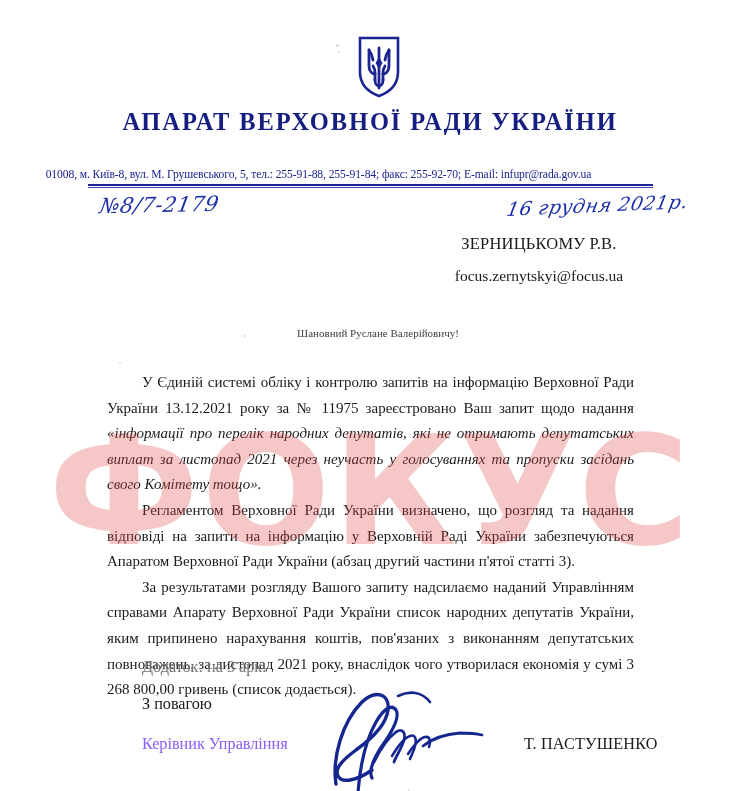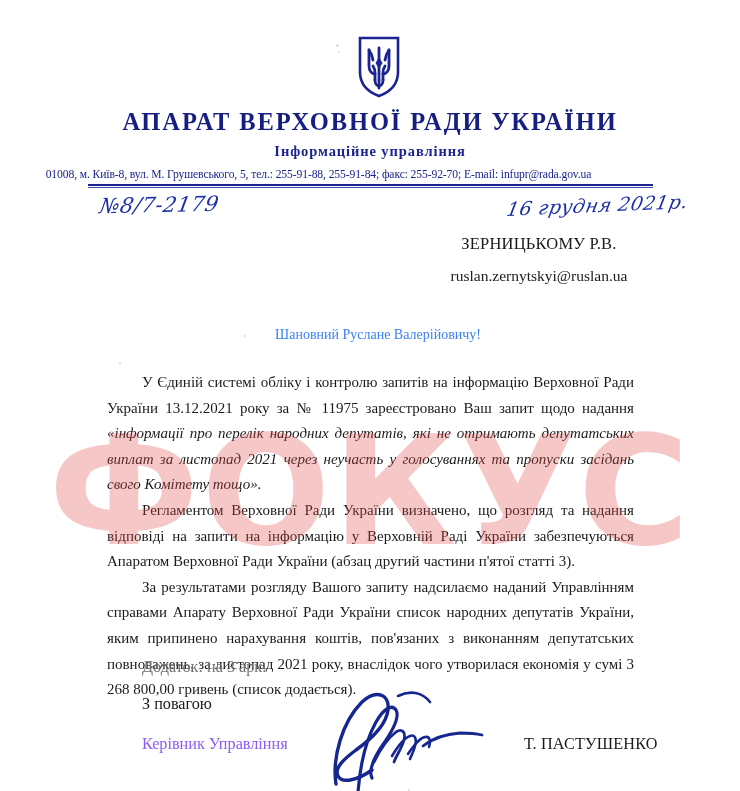--- a/index.html
+++ b/index.html
@@ -137,22 +137,22 @@
 
   
   .greeting {
     position: absolute;
     top: 303px;
     left: 0;
     width: 740px;
     text-align: center;
     padding-left: 16px;
     box-sizing: border-box;
-    font-size: 14px;
-    color: #3b82f6;
+    font-size: 11px;
+    color: #404040;
   }
 
   
   .body-block {
     position: absolute;
     top: 346px;
     left: 107px;
     width: 527px;
     font-size: 15px;
     line-height: 25.6px;
@@ -259,33 +259,32 @@
           <path d="M17 44 C17 48 19 50 21 50"></path>
           <path d="M25 44 C25 48 23 50 21 50"></path>
         </g>
         <path d="M21 21 L24.5 27 L21 33 L17.5 27 Z" fill="#1b2490"></path>
       </svg>
     </span>
   </div>
 
   <div class="org-title">АПАРАТ ВЕРХОВНОЇ РАДИ УКРАЇНИ</div>
 
-  <div class="org-sub">Інформаційне управління</div>
 
   <div class="org-contact">01008, м. Київ-8, вул. М. Грушевського, 5,  тел.: 255-91-88, 255-91-84;  факс: 255-92-70;  E-mail: infupr@rada.gov.ua</div>
 
   <div class="rule-double"></div>
 
   <div class="hand hand-ref">№8/7-2179</div>
 
   <div class="hand hand-date">16 грудня 2021р.</div>
 
   <div class="addressee">ЗЕРНИЦЬКОМУ Р.В.</div>
 
-  <div class="addressee-email">ruslan.zernytskyi@ruslan.ua</div>
+  <div class="addressee-email">focus.zernytskyi@focus.ua</div>
 
   <div class="greeting">Шановний Руслане Валерійовичу!</div>
 
   <div class="body-block">
     <p><span>У Єдиній системі обліку і контролю запитів на інформацію Верховної Ради України 13.12.2021 року за № 11975 зареєстровано Ваш запит щодо надання </span><span class="quoted">«інформації про перелік народних депутатів, які не отримають депутатських виплат за листопад 2021 через неучасть у голосуваннях та пропуски засідань свого Комітету тощо».</span></p>
     <p class="cont">Регламентом Верховної Ради України визначено, що розгляд та надання відповіді на запити на інформацію у Верховній Раді України забезпечуються Апаратом Верховної Ради України (абзац другий частини п'ятої статті 3).</p>
     <p class="cont">За результатами розгляду Вашого запиту надсилаємо наданий Управлінням справами Апарату Верховної Ради України список народних депутатів України, яким припинено нарахування коштів, пов'язаних з виконанням депутатських повноважень, за листопад 2021 року, внаслідок чого утворилася економія у сумі 3 268 800,00 гривень (список додається).</p>
   </div>
 
   <div class="attachment">Додаток: на 3 арк.</div>

